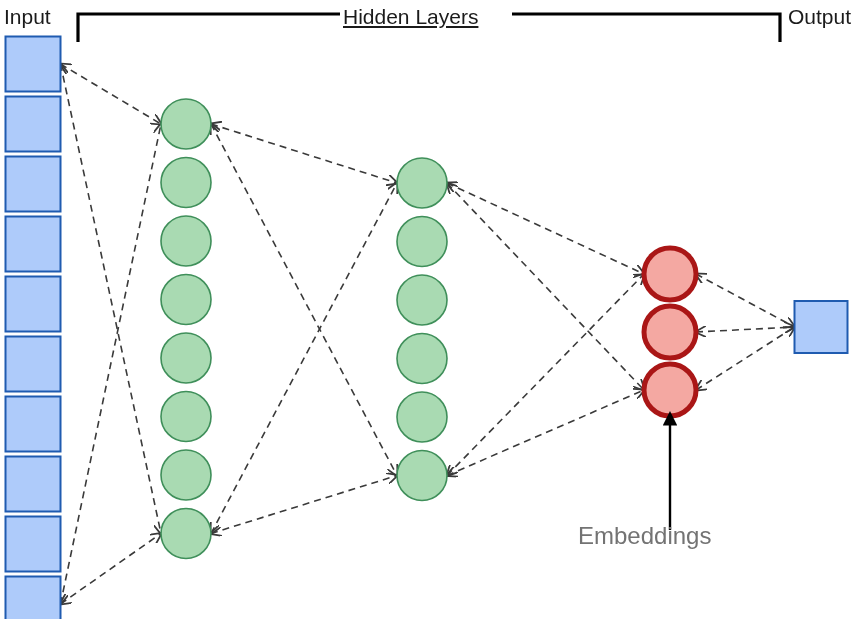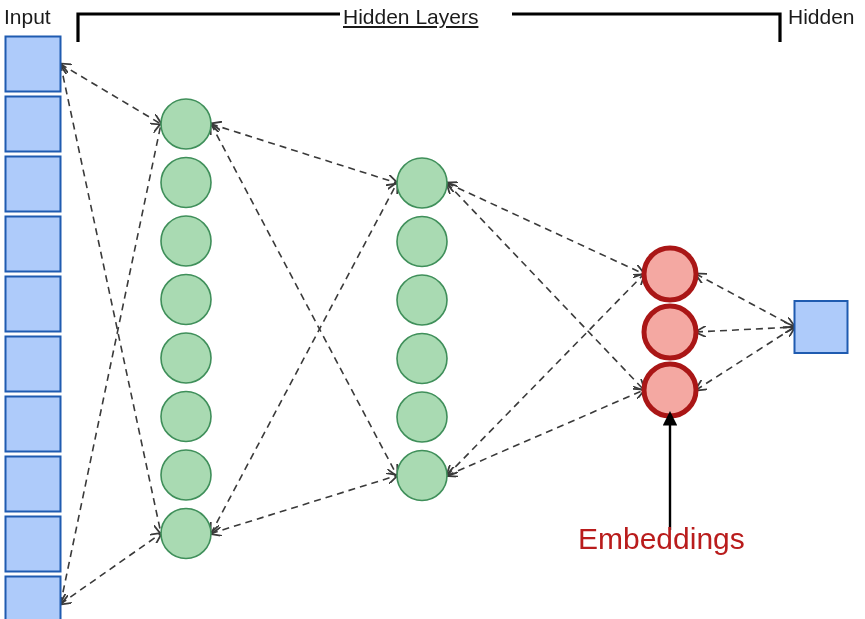--- a/index.html
+++ b/index.html
@@ -33,22 +33,22 @@
     line-height: 1;
   }
   #label-input  { left: 4px;  top: 6px; }
   #label-hidden { left: 343px; top: 6px; text-decoration: underline; }
   #label-output { left: 788px; top: 6px; }
   #label-embeddings {
     position: absolute;
     left: 578px;
     top: 524px;
     font-family: "Liberation Sans", sans-serif;
-    font-size: 30px;
-    color: #b91c1c;
+    font-size: 24px;
+    color: #737373;
     white-space: nowrap;
     line-height: 1;
   }
 </style>
 </head>
 <body>
 
 <div id="diagram-root">
 
   <svg id="nn-svg" viewBox="0 0 865 619" xmlns="http://www.w3.org/2000/svg">
@@ -113,17 +113,17 @@
       </g>
     <g id="embed-arrow-group">
         <line x1="670" y1="530" x2="670" y2="414" stroke="#000000" stroke-width="2.4" marker-end="url(#arrow-solid)"></line>
       </g>
   </svg>
 
   <div class="layer-label" id="label-input">Input</div>
 
   <div class="layer-label" id="label-hidden">Hidden Layers</div>
 
-  <div class="layer-label" id="label-output">Hidden</div>
+  <div class="layer-label" id="label-output">Output</div>
 
   <div id="label-embeddings">Embeddings</div>
 
 </div>
 
 </body></html>

